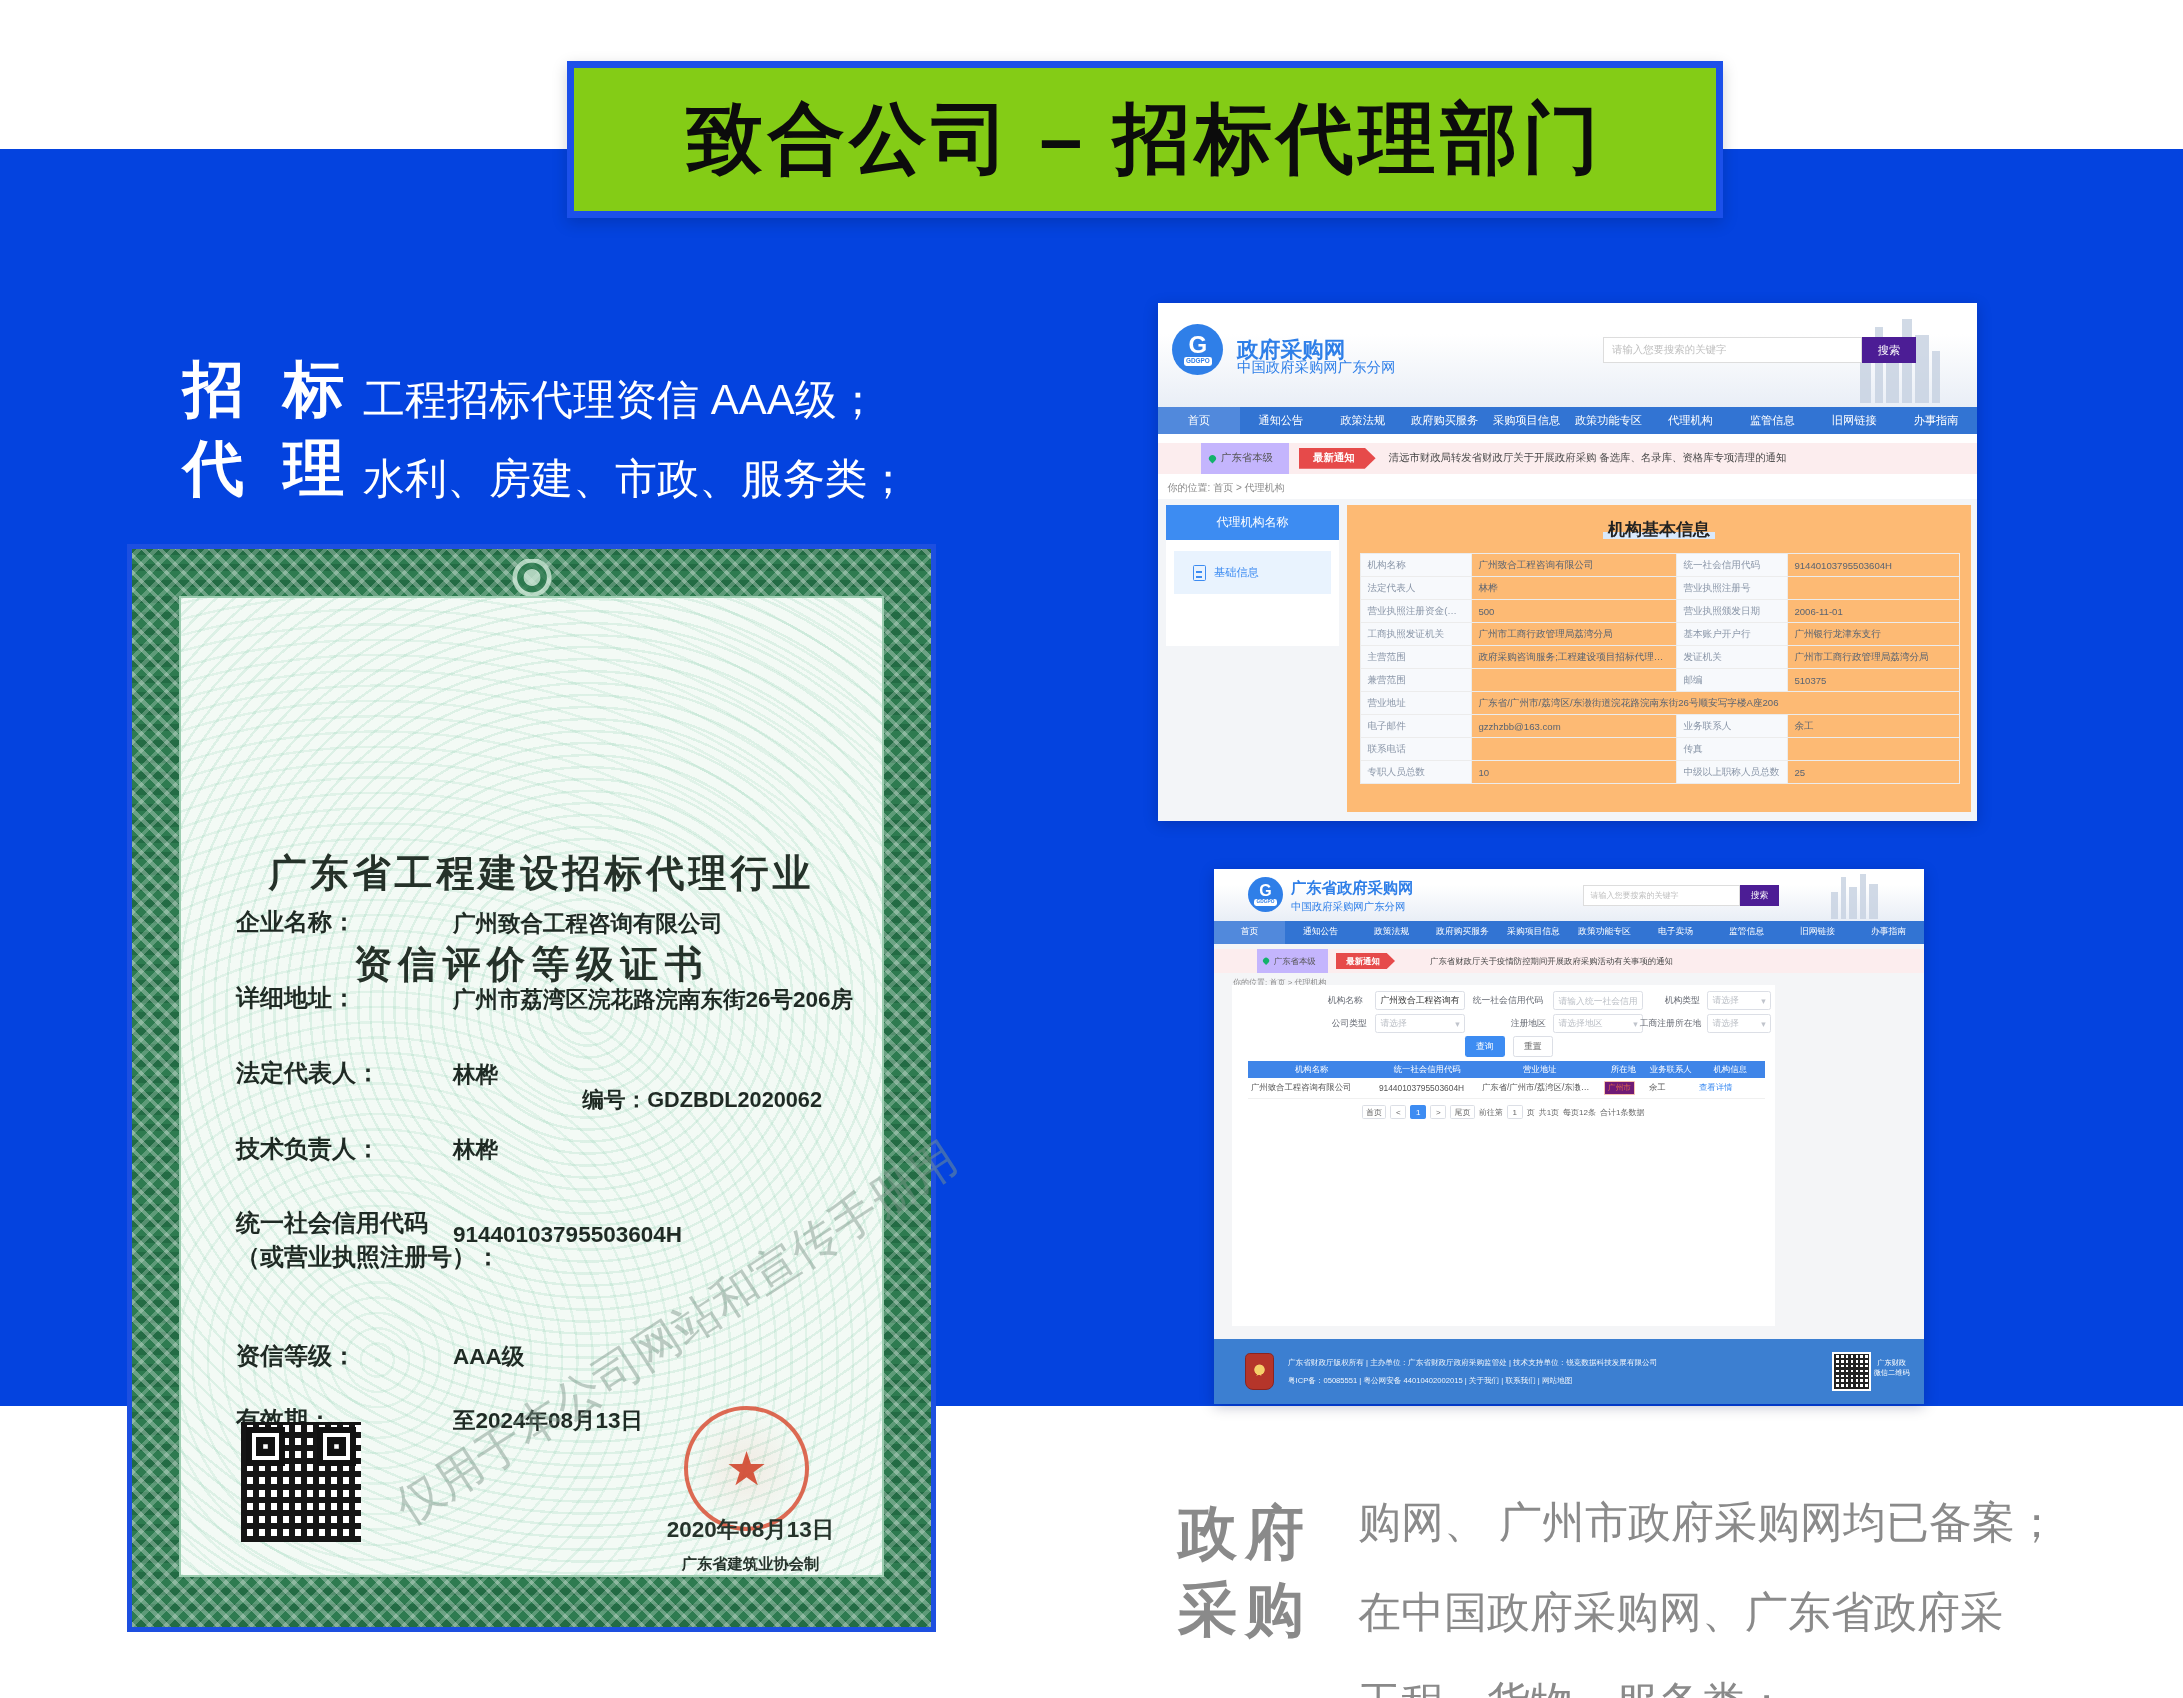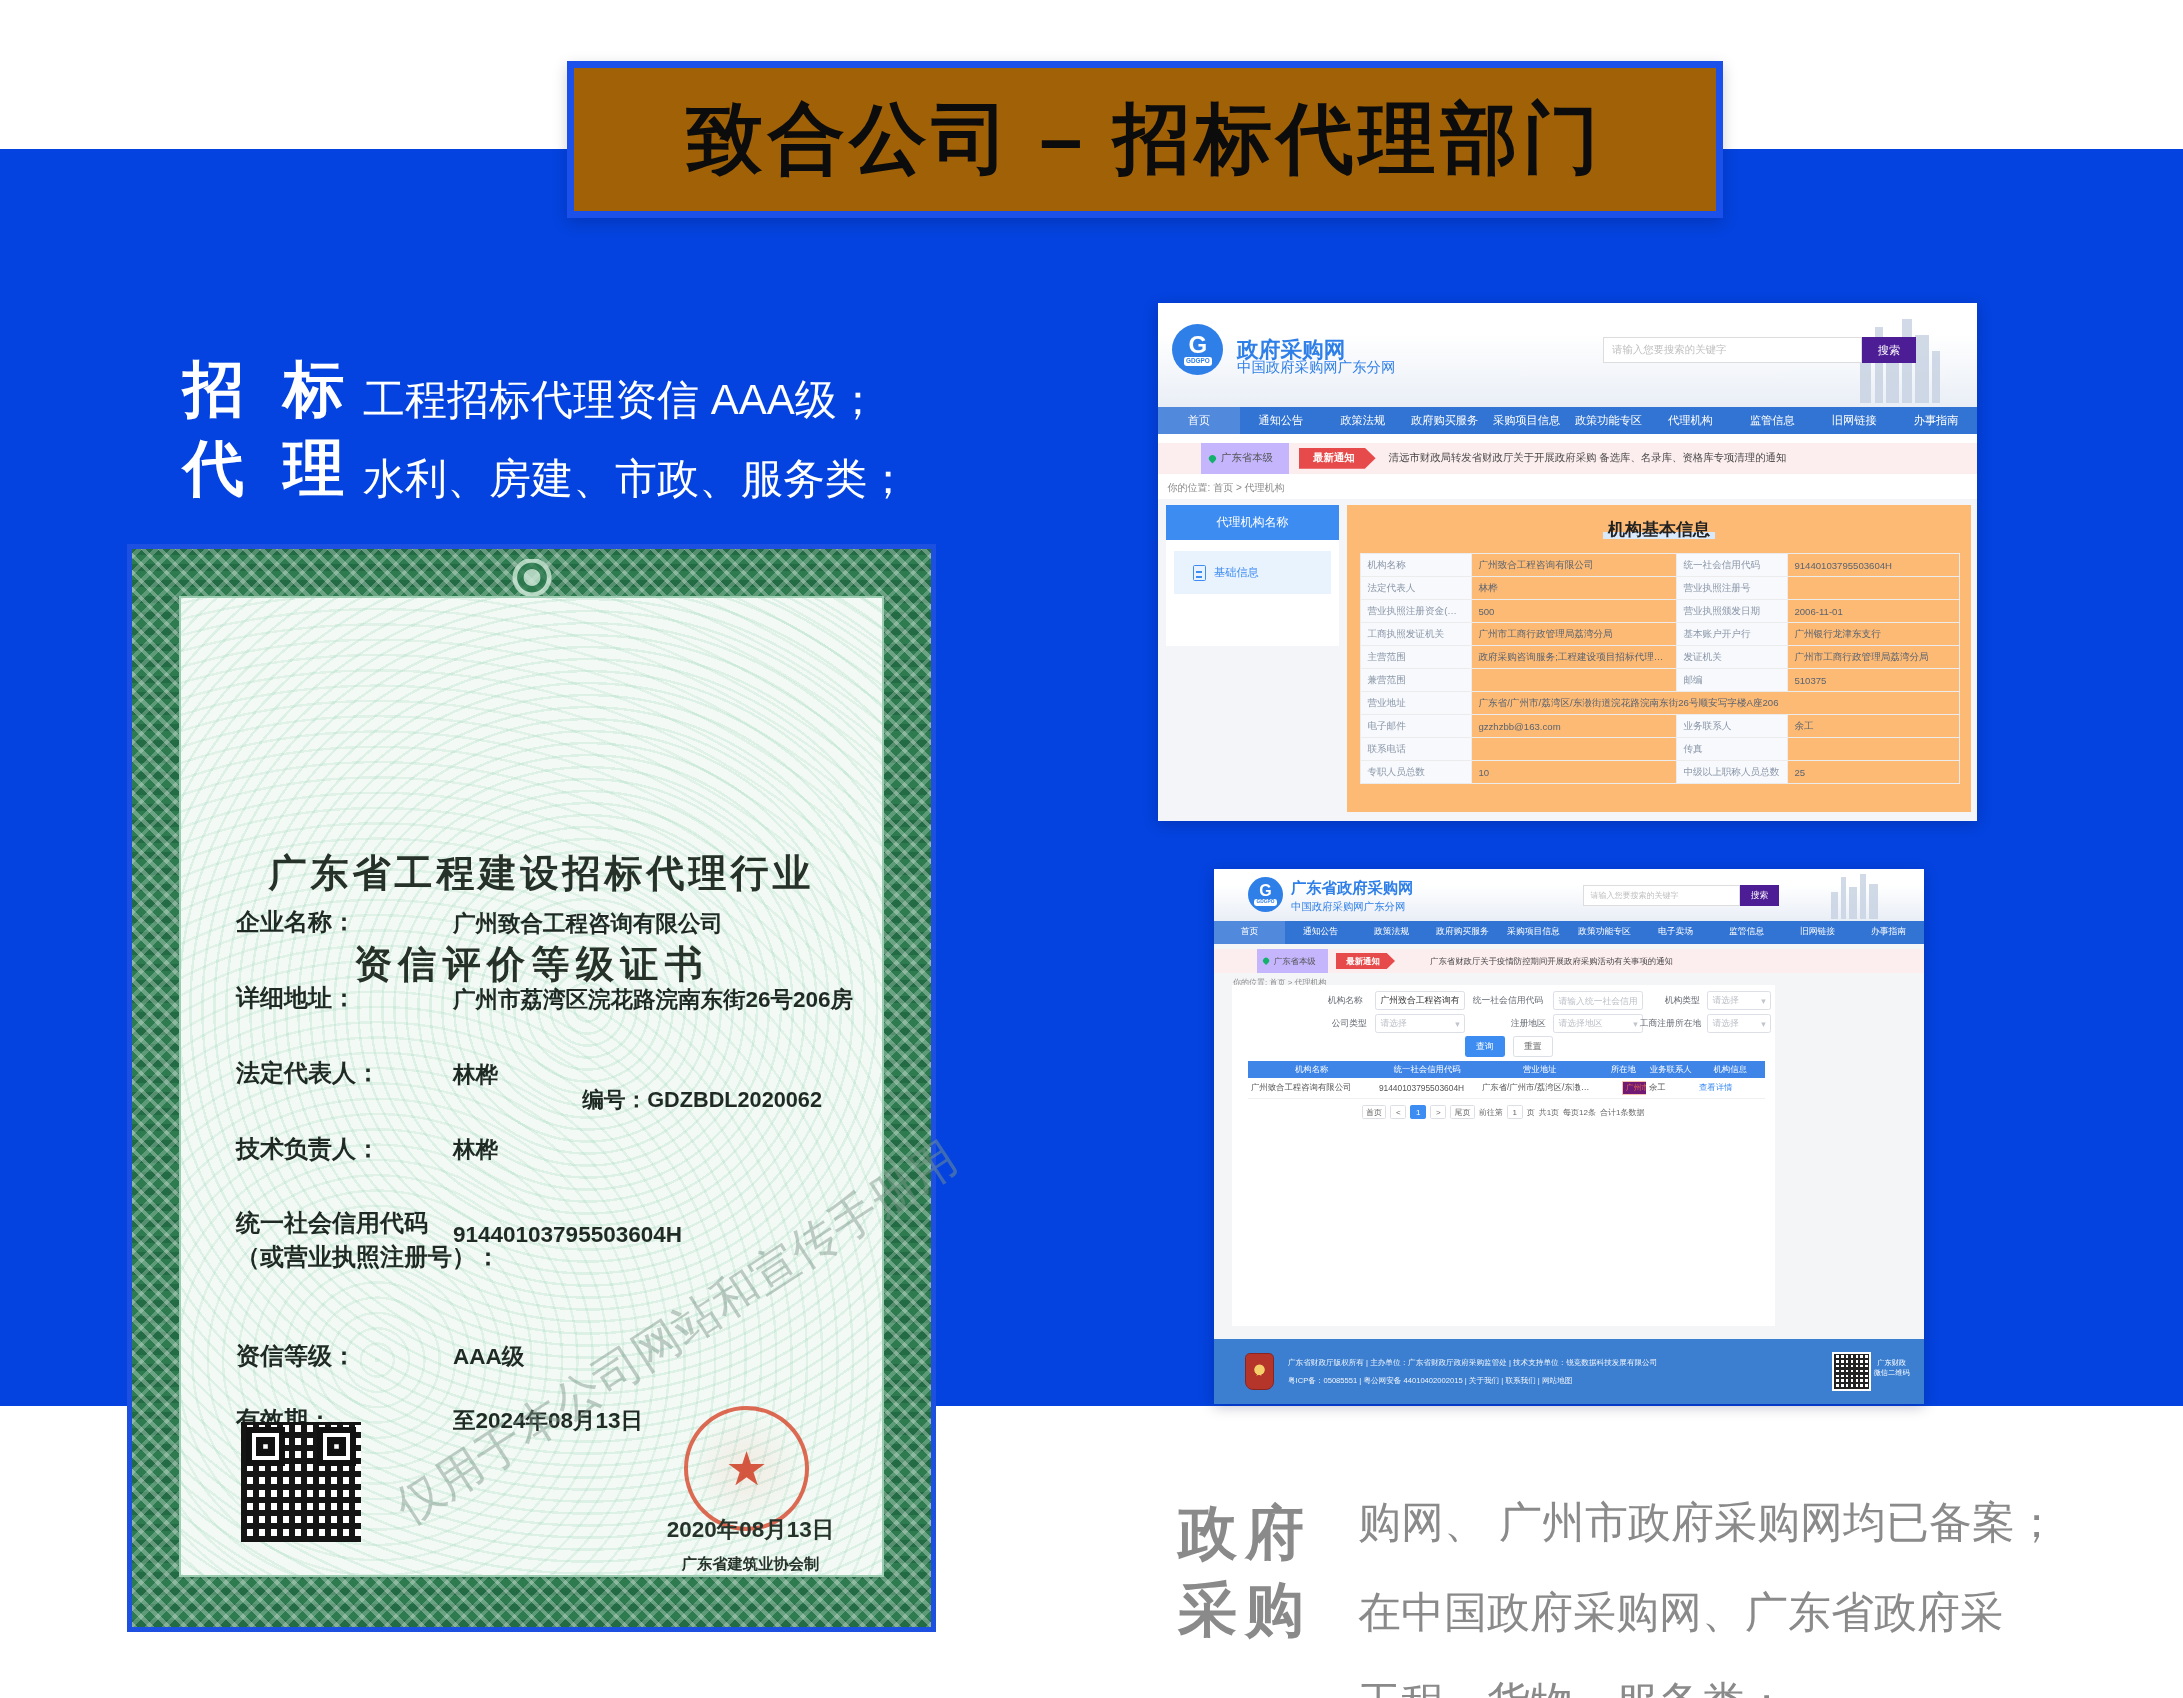--- a/index.html
+++ b/index.html
@@ -4,21 +4,21 @@
 <style>
   * { margin:0; padding:0; box-sizing:border-box; }
   body { font-family:"Liberation Sans","DejaVu Sans",sans-serif; background:#ffffff; }
   #page { position:relative; width:2183px; height:1698px; background:#ffffff; overflow:hidden; }
 
   
   .blue-band { position:absolute; left:0; top:149px; width:2183px; height:1257px; background:#0443DF; }
 
   
   .banner { position:absolute; left:567px; top:61px; width:1156px; height:157px;
-    background:#a16207; border:7.2px solid #1C50EA; display:flex; align-items:center; justify-content:center;
+    background:#84cc16; border:7.2px solid #1C50EA; display:flex; align-items:center; justify-content:center;
     box-shadow:0 4.8px 14.4px rgba(0,0,30,.18); }
   .banner-title { font-size:77px; font-weight:bold; color:#0c0c0c; letter-spacing:4.8px; }
 
   
   .intro-label { position:absolute; left:183px; top:350px; color:#ffffff; font-size:61px; font-weight:bold;
     line-height:79px; letter-spacing:11.2px; }
   .intro-desc { position:absolute; left:363px; top:360px; color:#ffffff; font-size:42px; line-height:79px; }
 
   
   .cert { position:absolute; left:127px; top:544px; width:809px; height:1088px;
@@ -122,21 +122,21 @@
   .s2-btn { position:absolute; height:21px; border-radius:2.4px; font-size:8.8px;
     display:flex; align-items:center; justify-content:center; cursor:pointer; }
   .s2-btn.query { background:#3D8CF2; color:#ffffff; }
   .s2-btn.reset { background:#ffffff; color:#666; border:0.8px solid #DCDFE6; }
   .s2-table { position:absolute; left:16px; top:76px; width:517px; border-collapse:collapse; table-layout:fixed; }
   .s2-table th { background:#3F85E8; color:#ffffff; font-weight:normal; font-size:8.4px; height:17px; padding:0 3.2px;
     white-space:nowrap; overflow:hidden; }
   .s2-table td { font-size:8.4px; color:#555; height:20px; border-bottom:0.8px solid #F0F0F0; padding:0 3.2px;
     white-space:nowrap; overflow:hidden; text-overflow:ellipsis; }
   .city-badge { display:inline-block; background:#701a75; border:0.8px solid #F7C3AE; color:#E2694A;
-    border-radius:1px; font-size:7.6px; padding:0.8px 3.2px;margin-left:18px; }
+    border-radius:1px; font-size:7.6px; padding:0.8px 3.2px; }
   .detail-link { color:#3D8CF2; }
   .s2-pagination { position:absolute; left:0; top:120px; width:100%; display:flex; align-items:center;
     justify-content:center; font-size:8px; color:#666; gap:4px; }
   .pg-box { border:0.8px solid #DCDFE6; border-radius:1.6px; min-width:16px; height:14.4px; padding:0 3.2px;
     display:flex; align-items:center; justify-content:center; background:#fff; }
   .pg-box.current { background:#3D8CF2; border-color:#3D8CF2; color:#ffffff; }
   .s2-footer { position:absolute; left:0; top:470px; width:100%; height:66px; background:#3C7FD1; }
   .emblem { position:absolute; left:30.5px; top:14.4px; width:29px; height:37px; border-radius:4.8px 4.8px 8px 8px;
     background:radial-gradient(circle at 50% 45%, #F5D06A 0 4.8px, #B5352A 5.6px); border:1.6px solid #8A2420;
     display:flex; align-items:center; justify-content:center; color:#F5D06A; font-size:10.4px; }

